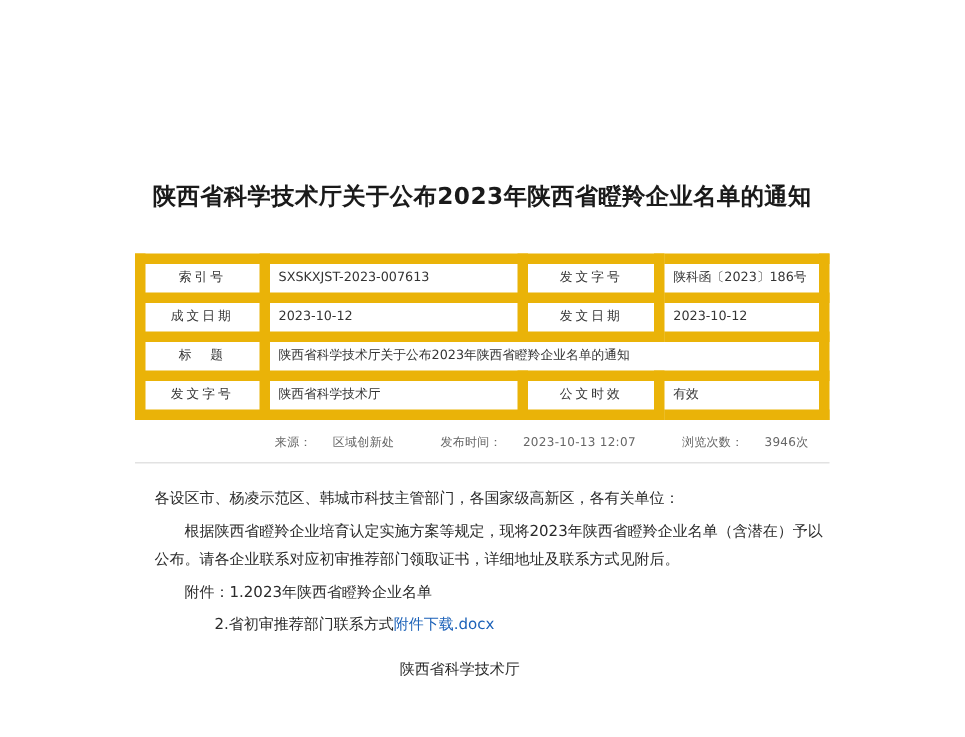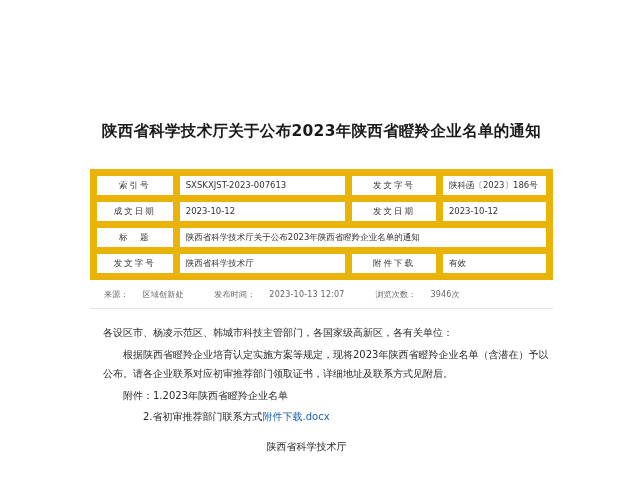--- a/index.html
+++ b/index.html
@@ -61,21 +61,21 @@
   .meta-value.center {
     text-align: left;
   }
   .col-a { width: 17%; }
   .col-b { width: 40%; }
   .col-c { width: 19%; }
   .col-d { width: 24%; }
 
   .sub-meta {
     margin-top: 9px;
-    text-align: left;
+    text-align: right;
     font-size: 8px;
     color: #666666;
     letter-spacing: 0.2px;
   }
   .sub-meta span {
     margin: 0 7px;
   }
   .divider {
     margin-top: 8px;
     border-top: 1px solid #e2e2e2;
@@ -134,21 +134,21 @@
         <td class="meta-label col-c">发文日期</td>
         <td class="meta-value center col-d">2023-10-12</td>
       </tr>
       <tr>
         <td class="meta-label col-a">标　题</td>
         <td class="meta-value" colspan="3">陕西省科学技术厅关于公布2023年陕西省瞪羚企业名单的通知</td>
       </tr>
       <tr>
         <td class="meta-label col-a">发文字号</td>
         <td class="meta-value col-b">陕西省科学技术厅</td>
-        <td class="meta-label col-c">附件下载</td>
+        <td class="meta-label col-c">公文时效</td>
         <td class="meta-value center col-d">有效</td>
       </tr>
     </tbody>
   </table>
 
   <div class="sub-meta">
     <span><span>来源：</span><span>区域创新处</span></span>
     <span><span>发布时间：</span><span>2023-10-13 12:07</span></span>
     <span><span>浏览次数：</span><span>3946次</span></span>
   </div>

